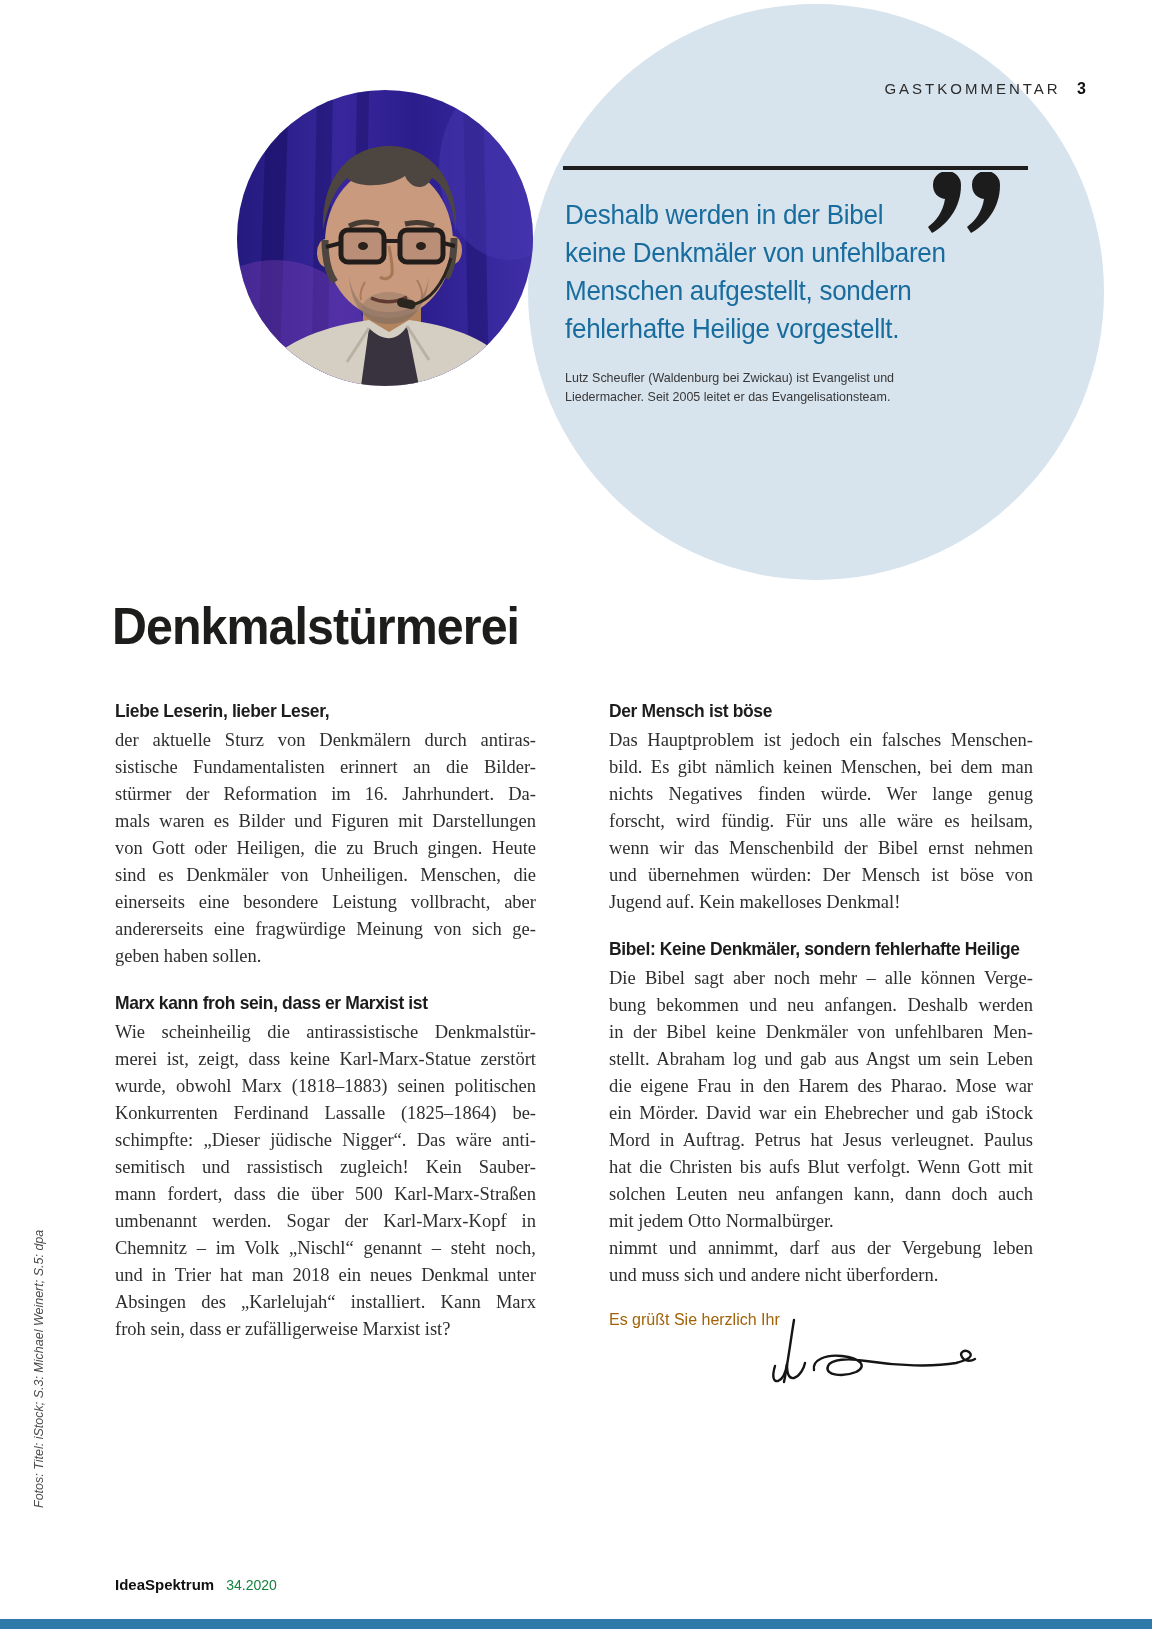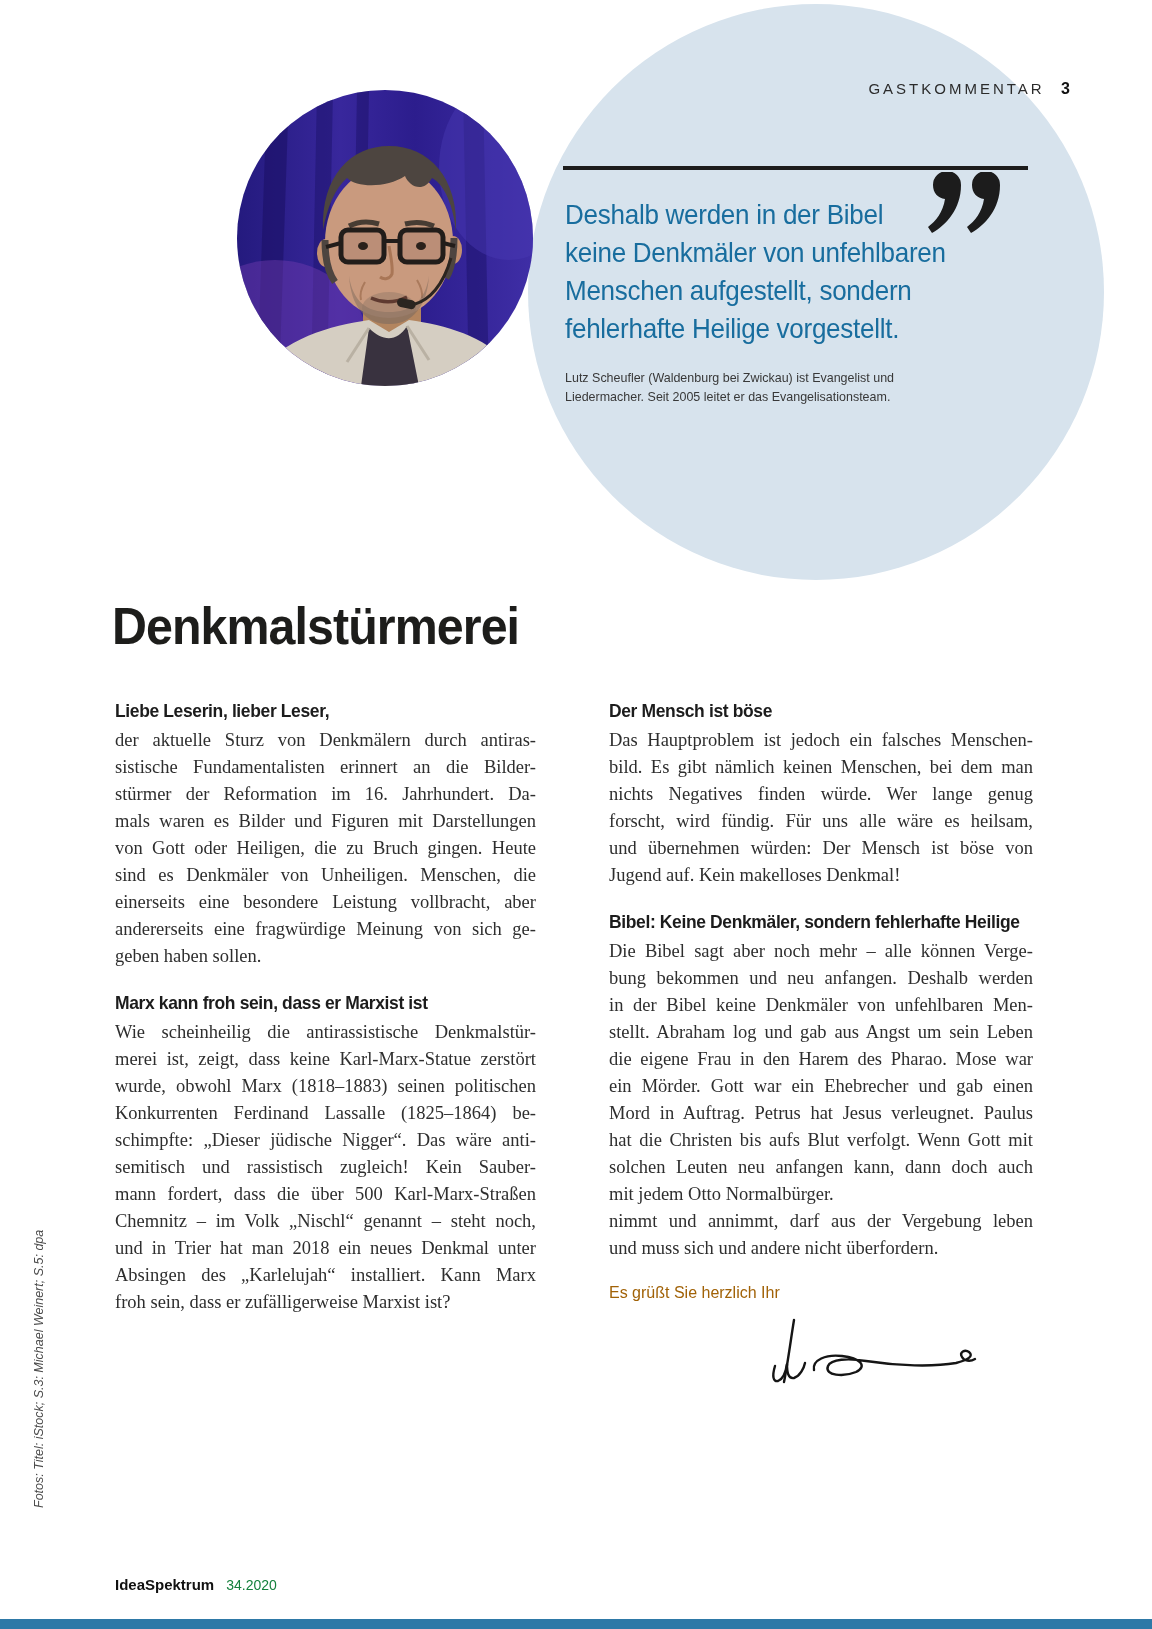--- a/index.html
+++ b/index.html
@@ -4,21 +4,21 @@
 <style>
   html,body{margin:0;padding:0;background:#ffffff;}
   .page{position:relative;width:1152px;height:1629px;background:#fff;overflow:hidden;
         font-family:"Liberation Sans",sans-serif;}
 
   
   .blue-circle{position:absolute;left:528px;top:4px;width:576px;height:576px;border-radius:50%;
                background:#d7e3ed;}
 
   
-  .page-header{position:absolute;top:80px;left:0;width:1070px;text-align:right;
+  .page-header{position:absolute;top:80px;left:16px;width:1070px;text-align:right;
                color:#222;}
   .kicker{font-size:15px;letter-spacing:3px;color:#2b2b2b;}
   .page-num{font-size:16px;font-weight:700;margin-left:12px;color:#111;}
 
   
   .quote-rule{position:absolute;left:563px;top:166px;width:465px;height:4px;background:#1d1d1d;}
 
   
   .portrait{position:absolute;left:237px;top:90px;width:296px;height:296px;}
 
@@ -171,49 +171,51 @@
     <div class="section">
       <h2 class="subhead">Marx kann froh sein, dass er Marxist ist</h2>
       <div class="bodytext">
           <div class="line">Wie scheinheilig die antirassistische Denkmalstür-</div>
           <div class="line">merei ist, zeigt, dass keine Karl-Marx-Statue zerstört</div>
           <div class="line">wurde, obwohl Marx (1818–1883) seinen politischen</div>
           <div class="line">Konkurrenten Ferdinand Lassalle (1825–1864) be-</div>
           <div class="line">schimpfte: „Dieser jüdische Nigger“. Das wäre anti-</div>
           <div class="line">semitisch und rassistisch zugleich! Kein Sauber-</div>
           <div class="line">mann fordert, dass die über 500 Karl-Marx-Straßen</div>
+          <div class="line">umbenannt werden. Sogar der Karl-Marx-Kopf in</div>
           <div class="line">Chemnitz – im Volk „Nischl“ genannt – steht noch,</div>
           <div class="line">und in Trier hat man 2018 ein neues Denkmal unter</div>
           <div class="line">Absingen des „Karlelujah“ installiert. Kann Marx</div>
           <div class="line">froh sein, dass er zufälligerweise Marxist ist?</div>
         </div>
     </div>
   </div>
 
   <div class="col col-right">
     <div class="section">
       <h2 class="subhead">Der Mensch ist böse</h2>
       <div class="bodytext">
           <div class="line">Das Hauptproblem ist jedoch ein falsches Menschen-</div>
           <div class="line">bild. Es gibt nämlich keinen Menschen, bei dem man</div>
           <div class="line">nichts Negatives finden würde. Wer lange genug</div>
           <div class="line">forscht, wird fündig. Für uns alle wäre es heilsam,</div>
+          <div class="line">wenn wir das Menschenbild der Bibel ernst nehmen</div>
           <div class="line">und übernehmen würden: Der Mensch ist böse von</div>
           <div class="line">Jugend auf. Kein makelloses Denkmal!</div>
         </div>
     </div>
     <div class="section">
       <h2 class="subhead">Bibel: Keine Denkmäler, sondern fehlerhafte Heilige</h2>
       <div class="bodytext">
           <div class="line">Die Bibel sagt aber noch mehr – alle können Verge-</div>
           <div class="line">bung bekommen und neu anfangen. Deshalb werden</div>
           <div class="line">in der Bibel keine Denkmäler von unfehlbaren Men-</div>
           <div class="line">stellt. Abraham log und gab aus Angst um sein Leben</div>
           <div class="line">die eigene Frau in den Harem des Pharao. Mose war</div>
-          <div class="line">ein Mörder. Gott war ein Ehebrecher und gab einen</div>
+          <div class="line">ein Mörder. David war ein Ehebrecher und gab iStock</div>
           <div class="line">Mord in Auftrag. Petrus hat Jesus verleugnet. Paulus</div>
           <div class="line">hat die Christen bis aufs Blut verfolgt. Wenn Gott mit</div>
           <div class="line">solchen Leuten neu anfangen kann, dann doch auch</div>
           <div class="line">mit jedem Otto Normalbürger.</div>
         </div>
       <div class="bodytext para2">
           <div class="line">nimmt und annimmt, darf aus der Vergebung leben</div>
           <div class="line">und muss sich und andere nicht überfordern.</div>
         </div>
     </div>

